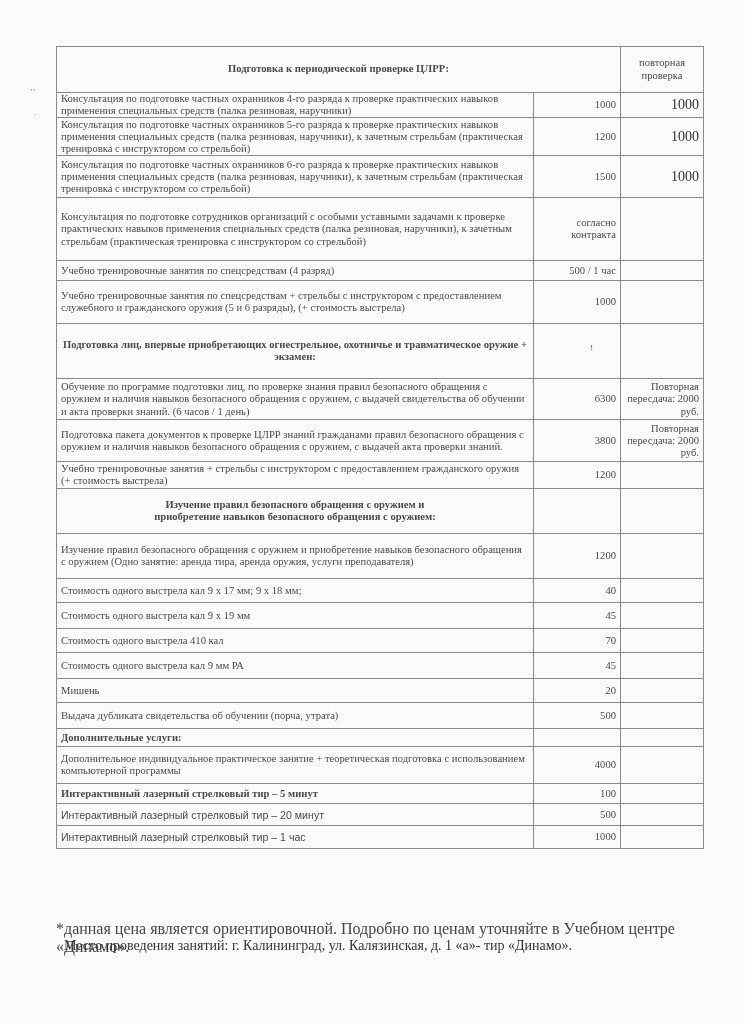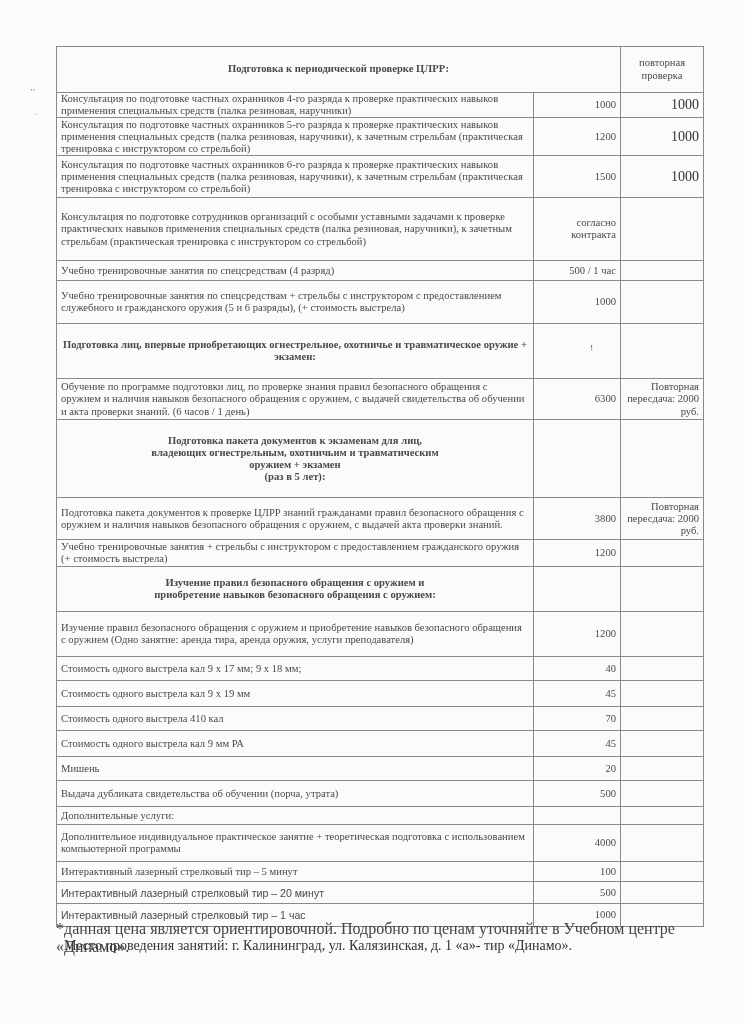--- a/index.html
+++ b/index.html
@@ -16,21 +16,21 @@
       border: 1px solid #8a8a8a; padding: 0 4px; vertical-align: middle;
       font-size: 10.6px; line-height: 12.2px; color: #4a4a4a;
     }
     col.c1 { width: 477px; } col.c2 { width: 87px; } col.c3 { width: 83px; }
     td.price-cell, td.repeat-cell { text-align: right; }
     td.repeat-cell.big { font-size: 14px; color: #333; }
     td.section-title {
       text-align: center; font-weight: bold; font-size: 15.5px; line-height: 19px; color: #2b2b2b;
     }
     td.small-head { text-align: center; font-size: 10.5px; line-height: 15px; color: #555; }
-    td.bold-label { font-weight: normal; color: #2d2d2d; margin-left: 16px; }
+    td.bold-label { font-weight: bold; color: #2d2d2d; margin-left: 16px; }
     td.large-label { font-family: "Liberation Sans", sans-serif; font-size: 12.2px; color: #444; }
     .footnote { position: absolute; left: 56px; top: 920px; font-size: 16px; color: #444; }
     .location { position: absolute; left: 56px; top: 938px; font-size: 14px; color: #333; margin-left: 8px; }
     .speck { position:absolute; color:#444; font-size: 10px; }
   </style>
 </head>
 <body>
 
 <span class="scan-mark" style="left:30px;top:88px;">ʼʼ</span>
 <span class="scan-mark" style="left:34px;top:110px;">·</span>
@@ -82,30 +82,20 @@
       <td class="section-title">Подготовка лиц, впервые приобретающих  огнестрельное, охотничье и травматическое оружие + экзамен:</td>
       <td><span class="speck" style="position:relative;left:52px;">ꜝ</span></td>
       <td></td>
     </tr>
     <tr style="height:41px">
       <td>Обучение по программе подготовки лиц, по проверке знания правил безопасного обращения с оружием и наличия навыков безопасного обращения с оружием, с выдачей свидетельства об обучении и акта проверки знаний. (6 часов / 1 день)</td>
       <td class="price-cell">6300</td>
       <td class="repeat-cell">Повторная пересдача: 2000 руб.</td>
     </tr>
 
-    <tr style="height:78px">
-      <td class="section-title">
-        <div>Подготовка пакета документов к экзаменам для лиц,</div>
-        <div>владеющих  огнестрельным, охотничьим и травматическим</div>
-        <div>оружием + экзамен</div>
-        <div>(раз в 5 лет):</div>
-      </td>
-      <td></td>
-      <td></td>
-    </tr>
     <tr style="height:42px">
       <td>Подготовка пакета документов к проверке ЦЛРР знаний гражданами правил безопасного обращения с оружием и наличия навыков безопасного обращения с оружием, с выдачей акта проверки знаний.</td>
       <td class="price-cell">3800</td>
       <td class="repeat-cell">Повторная пересдача: 2000 руб.</td>
     </tr>
     <tr style="height:27px">
       <td>Учебно тренировочные занятия + стрельбы с инструктором с предоставлением гражданского оружия (+ стоимость выстрела)</td>
       <td class="price-cell">1200</td>
       <td class="repeat-cell"></td>
     </tr>

